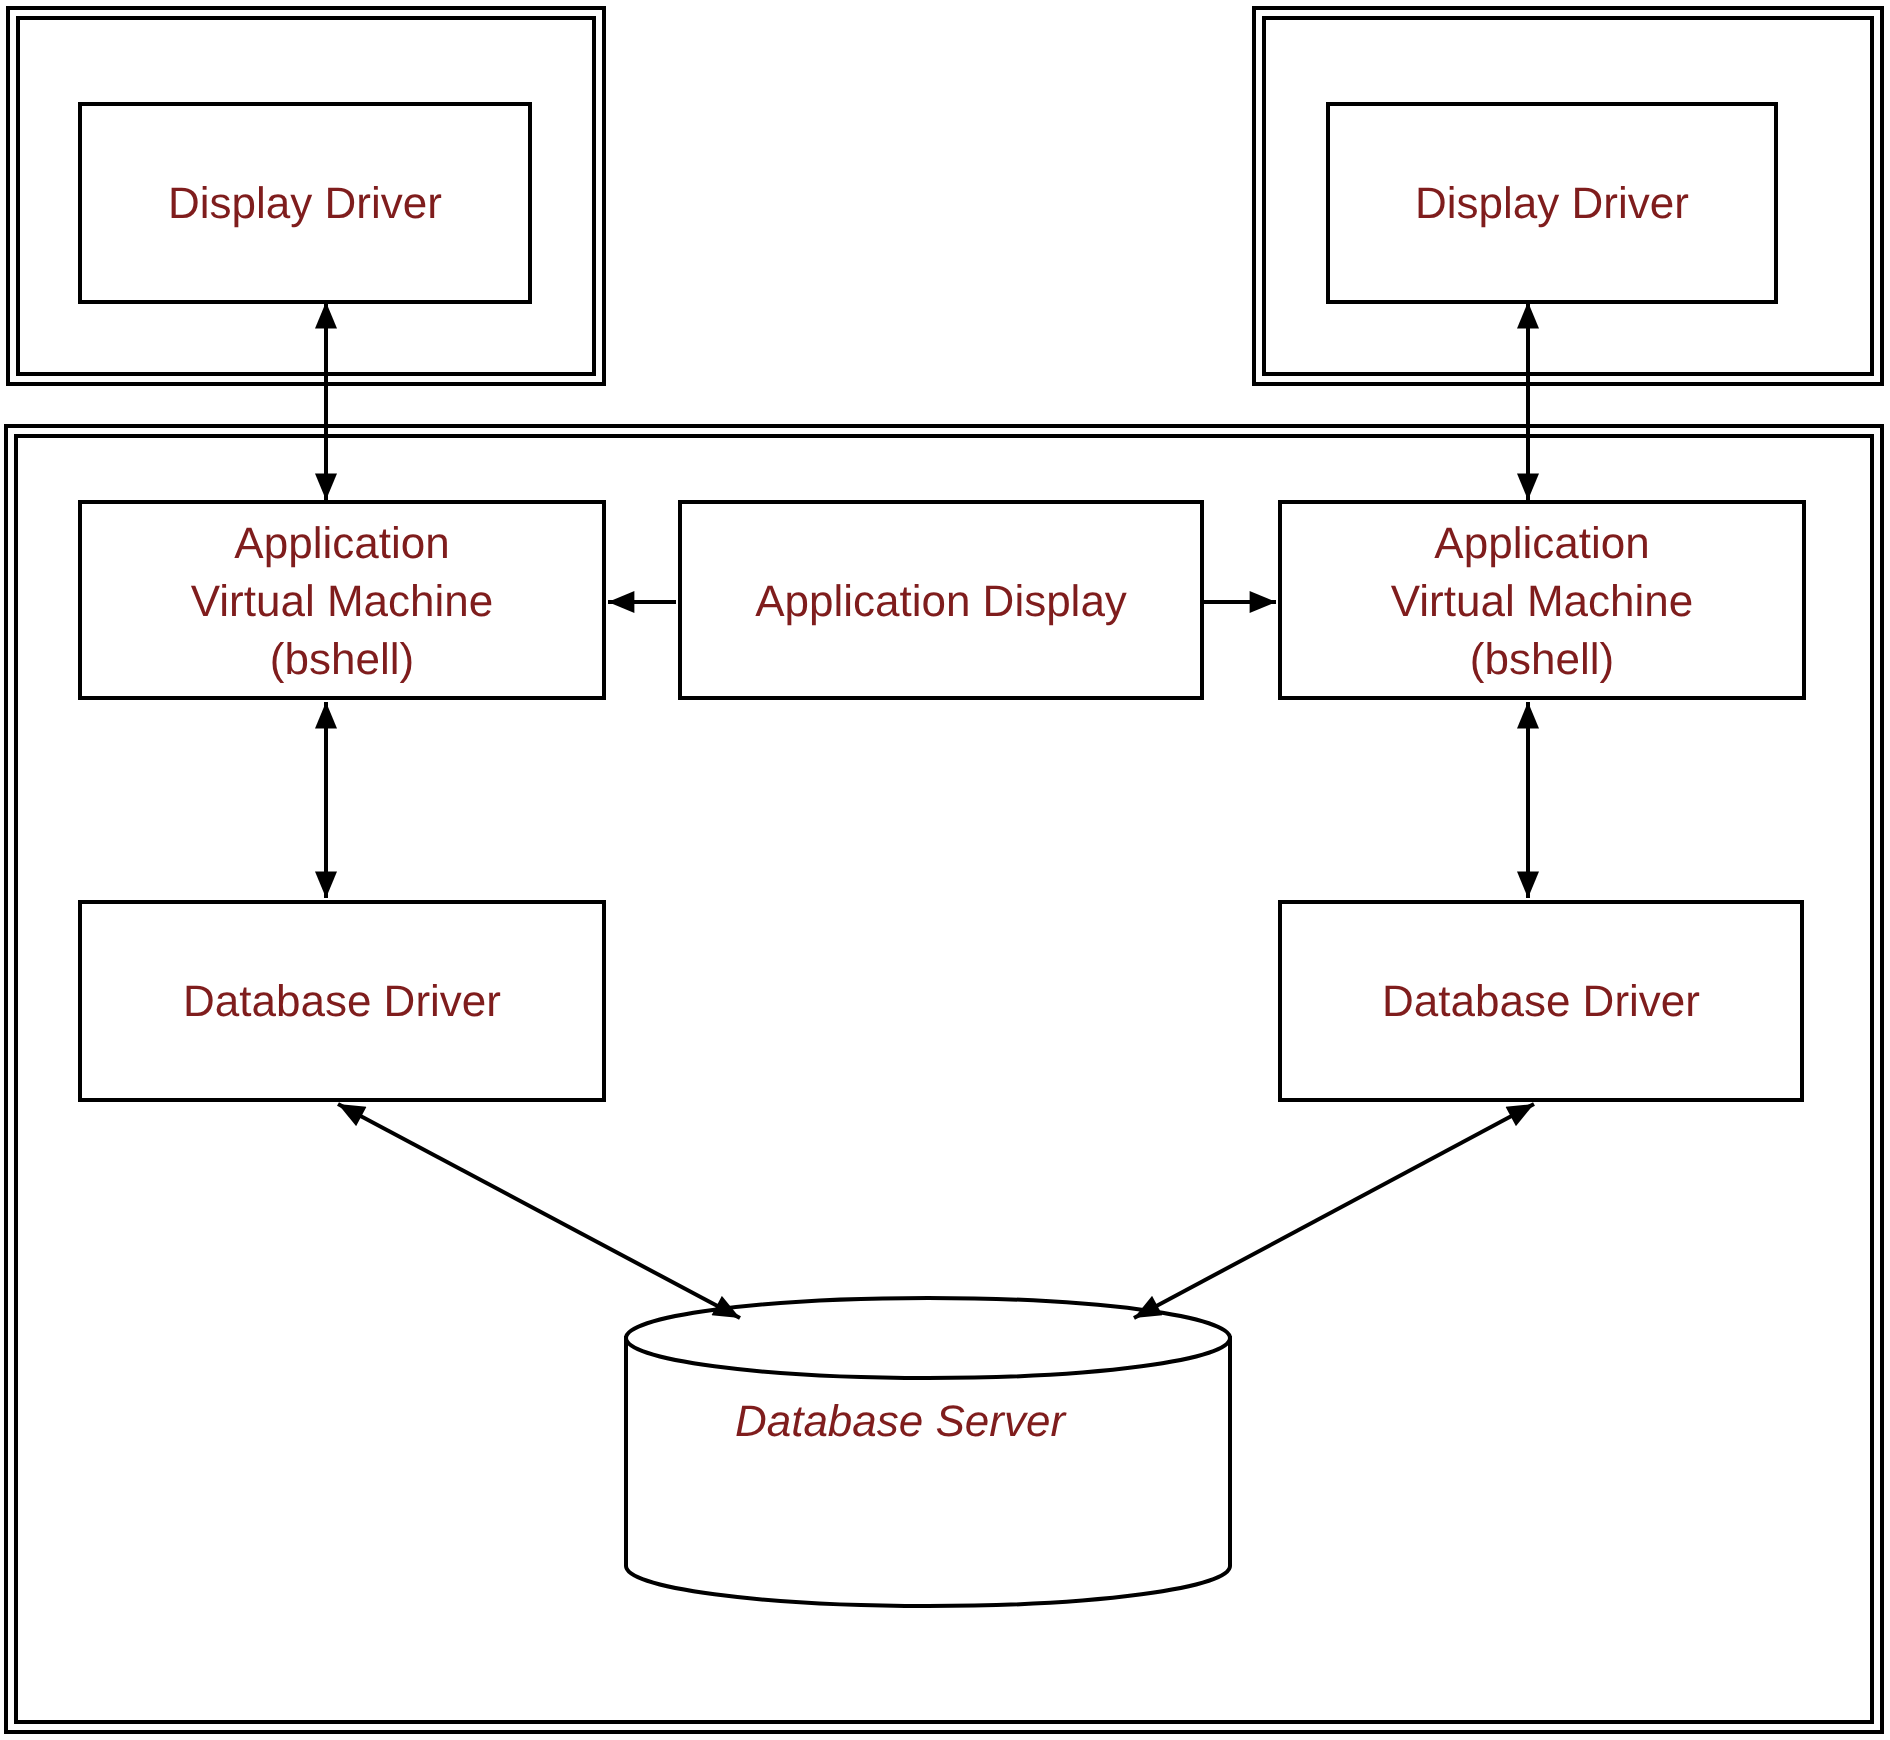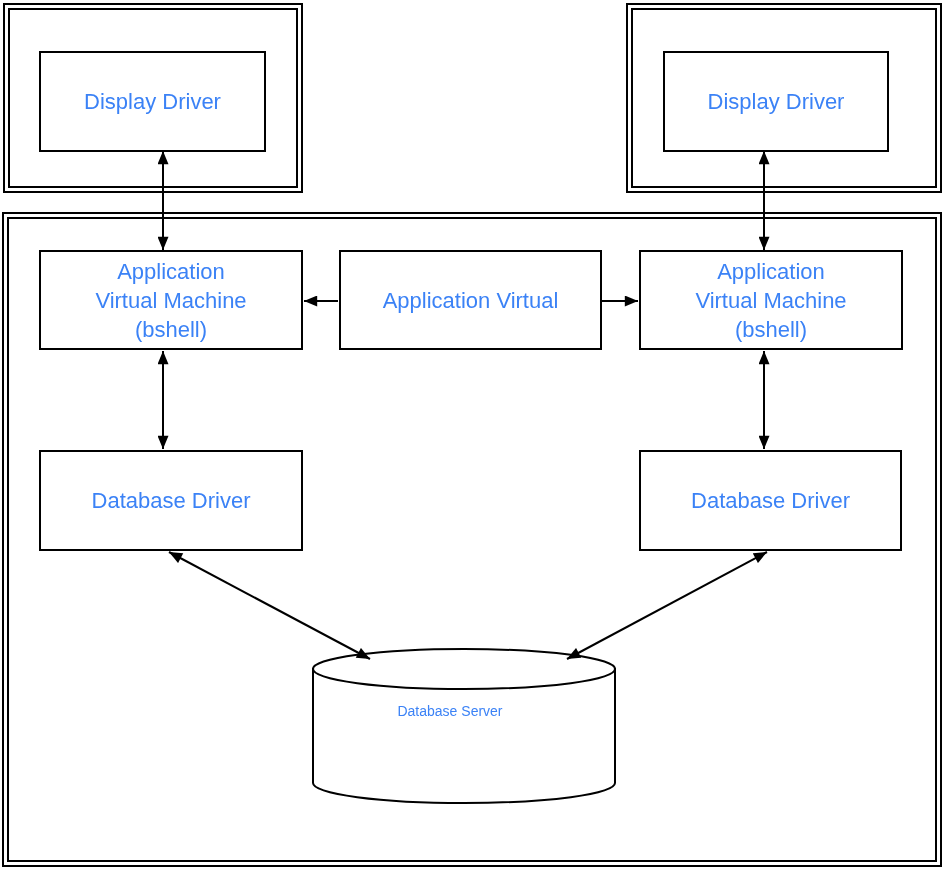--- a/index.html
+++ b/index.html
@@ -6,21 +6,21 @@
     margin: 0;
     padding: 0;
     background: #ffffff;
   }
   .stage {
     position: relative;
     width: 945px;
     height: 870px;
     background: #ffffff;
     font-family: "Liberation Sans", sans-serif;
-    color: #3b82f6;
+    color: #7f1d1d;
     overflow: hidden;
   }
   .layer-svg {
     position: absolute;
     left: 0;
     top: 0;
     z-index: 1;
     pointer-events: none;
   }
   .frame {
@@ -43,24 +43,25 @@
     font-size: 22px;
     line-height: 29px;
     z-index: 3;
   }
   .cyl-label {
     position: absolute;
     left: 314px;
     top: 696px;
     width: 272px;
     text-align: center;
-    font-size: 14px;
+    font-size: 22px;
     line-height: 30px;
     z-index: 3;
     background: transparent;
+    font-style: italic;
   }
   
   #monitor-left   { left: 3px;   top: 3px;   width: 300px; height: 190px; }
   #monitor-right  { left: 626px; top: 3px;   width: 316px; height: 190px; }
   #server-frame   { left: 2px;   top: 212px; width: 940px; height: 655px; }
 
   #display-left   { left: 39px;  top: 51px;  width: 227px; height: 101px; }
   #display-right  { left: 663px; top: 51px;  width: 226px; height: 101px; }
   #avm-left       { left: 39px;  top: 250px; width: 264px; height: 100px; }
   #app-objects    { left: 339px; top: 250px; width: 263px; height: 100px; }
@@ -111,21 +112,21 @@
     <span>Display Driver</span>
   </div>
 
   <div class="node" id="avm-left">
     <span>Application</span>
     <span>Virtual Machine</span>
     <span>(bshell)</span>
   </div>
 
   <div class="node" id="app-objects">
-    <span>Application Virtual</span>
+    <span>Application Display</span>
   </div>
 
   <div class="node" id="avm-right">
     <span>Application</span>
     <span>Virtual Machine</span>
     <span>(bshell)</span>
   </div>
 
   <div class="node" id="db-driver-left">
     <span>Database Driver</span>

